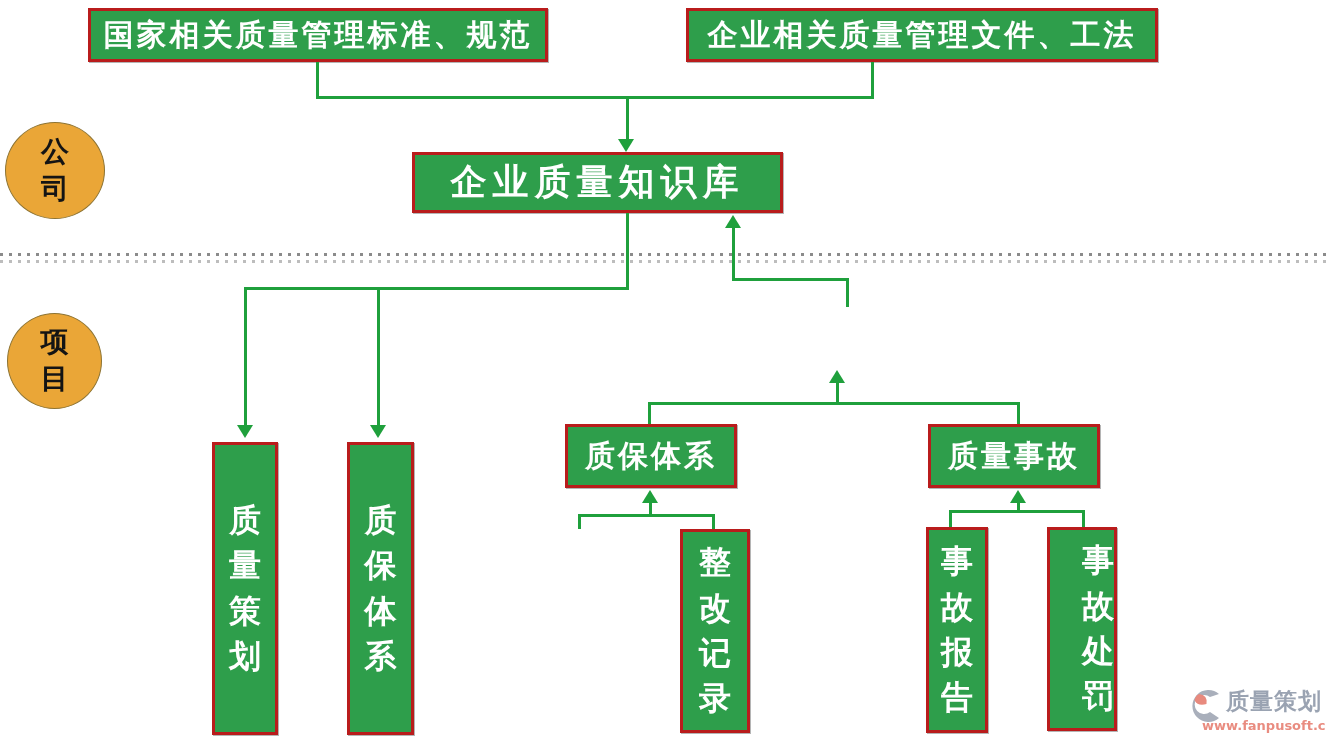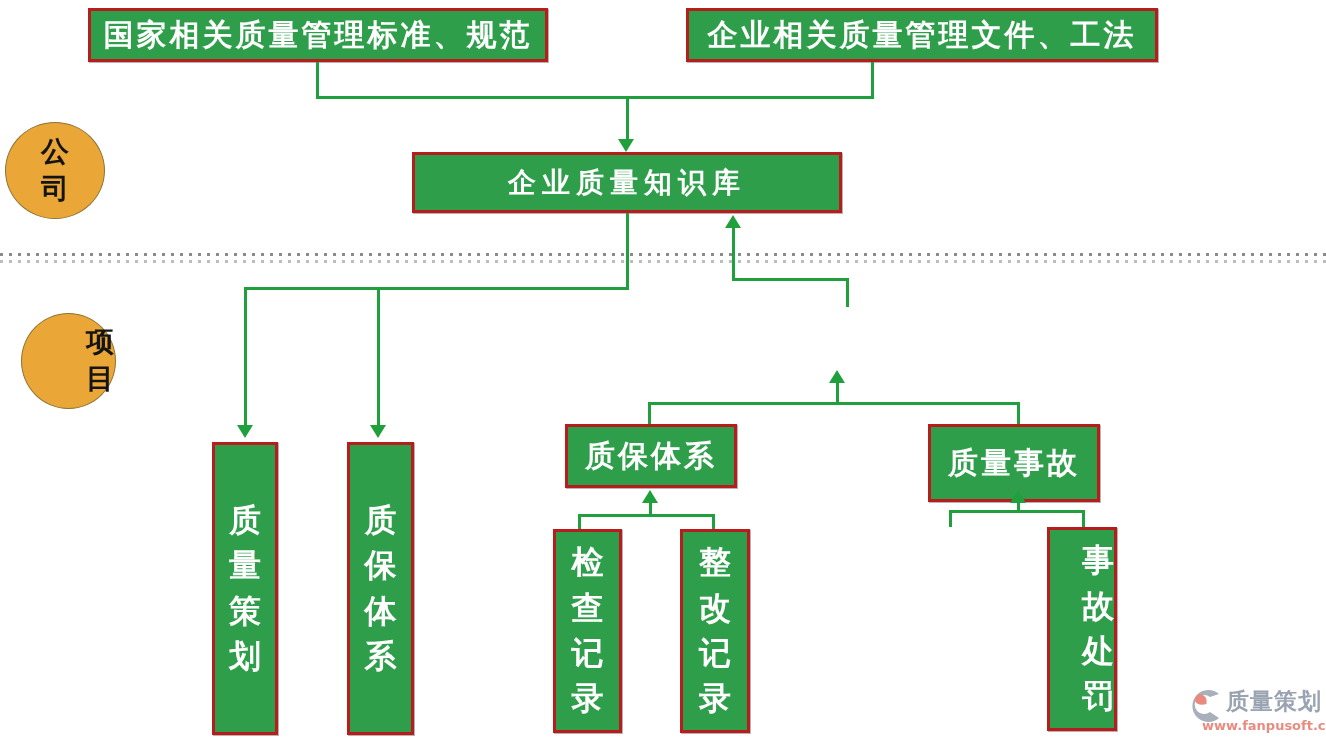--- a/index.html
+++ b/index.html
@@ -41,26 +41,26 @@
 
   <div class="node h" style="left:88px; top:8px; width:460px; height:54px;">国家相关质量管理标准、规范</div>
   <div class="node h" style="left:686px; top:8px; width:472px; height:54px;">企业相关质量管理文件、工法</div>
 
   <div class="line" style="left:316px; top:62px; width:3px; height:34px;"></div>
   <div class="line" style="left:871px; top:62px; width:3px; height:34px;"></div>
   <div class="line" style="left:316px; top:96px; width:558px; height:3px;"></div>
   <div class="line" style="left:626px; top:96px; width:3px; height:44px;"></div>
   <div class="arrow down" style="left:618px; top:139px;"></div>
 
-  <div class="node h" style="left:412px; top:152px; width:430px; height:61px; font-size:28px; letter-spacing:6px;">企业质量知识库</div>
+  <div class="node h" style="left:412px; top:152px; width:371px; height:61px; font-size:36px; letter-spacing:6px;">企业质量知识库</div>
 
   <div class="lane" style="left:5px; top:122px; width:98px; height:95px;">
     <span class="vtext">公司</span>
   </div>
-  <div class="lane" style="left:21px; top:313px; width:93px; height:94px;justify-content:flex-end;">
+  <div class="lane" style="left:7px; top:313px; width:93px; height:94px;">
     <span class="vtext">项目</span>
   </div>
 
   <div class="dotted d1" style="top:253px;"></div>
   <div class="dotted d2" style="top:260px;"></div>
 
   <div class="line" style="left:626px; top:213px; width:3px; height:74px;"></div>
   <div class="line" style="left:244px; top:287px; width:385px; height:3px;"></div>
   <div class="line" style="left:244px; top:287px; width:3px; height:139px;"></div>
   <div class="arrow down" style="left:237px; top:425px;"></div>
@@ -73,45 +73,45 @@
   <div class="line" style="left:846px; top:278px; width:3px; height:29px;"></div>
 
 
   <div class="arrow up" style="left:829px; top:370px;"></div>
   <div class="line" style="left:836px; top:382px; width:3px; height:20px;"></div>
   <div class="line" style="left:648px; top:402px; width:372px; height:3px;"></div>
   <div class="line" style="left:648px; top:402px; width:3px; height:22px;"></div>
   <div class="line" style="left:1017px; top:402px; width:3px; height:22px;"></div>
 
   <div class="node h" style="left:565px; top:424px; width:172px; height:64px;">质保体系</div>
-  <div class="node h" style="left:928px; top:424px; width:172px; height:78px;">质量事故</div>
+  <div class="node h" style="left:928px; top:424px; width:172px; height:64px;">质量事故</div>
 
   <div class="arrow up" style="left:642px; top:490px;"></div>
   <div class="line" style="left:649px; top:502px; width:3px; height:12px;"></div>
   <div class="line" style="left:578px; top:514px; width:137px; height:3px;"></div>
   <div class="line" style="left:578px; top:514px; width:3px; height:15px;"></div>
   <div class="line" style="left:712px; top:514px; width:3px; height:15px;"></div>
 
   <div class="arrow up" style="left:1010px; top:490px;"></div>
   <div class="line" style="left:1017px; top:502px; width:3px; height:8px;"></div>
   <div class="line" style="left:949px; top:510px; width:136px; height:3px;"></div>
   <div class="line" style="left:949px; top:510px; width:3px; height:17px;"></div>
   <div class="line" style="left:1082px; top:510px; width:3px; height:17px;"></div>
 
   <div class="node" style="left:212px; top:442px; width:66px; height:293px;">
     <span class="vtext">质量策划</span>
   </div>
   <div class="node" style="left:347px; top:442px; width:67px; height:293px;">
     <span class="vtext">质保体系</span>
   </div>
-  <div class="node" style="left:553px; top:529px; width:69px; height:204px;">
-    <span class="vtext">检查记录</span>
-  </div>
   <div class="node" style="left:680px; top:529px; width:70px; height:204px;">
     <span class="vtext">整改记录</span>
+  </div>
+  <div class="node" style="left:926px; top:527px; width:62px; height:206px;">
+    <span class="vtext">事故报告</span>
   </div>
   <div class="node" style="left:1047px; top:527px; width:70px; height:204px;justify-content:flex-end;">
     <span class="vtext">事故处罚</span>
   </div>
 
   <div class="watermark">
     <svg class="wm-logo" width="34" height="36" viewBox="0 0 34 36">
       <path d="M31 6 A16 16 0 1 0 31 30 L22 24 A9.5 9.5 0 1 1 22 9 Z" fill="#a9afbb"></path>
       <path d="M11 6 Q20 7 18.5 16 Q10 18.5 6.5 12.5 Q7 8 11 6 Z" fill="#e88a7e"></path>
     </svg>

